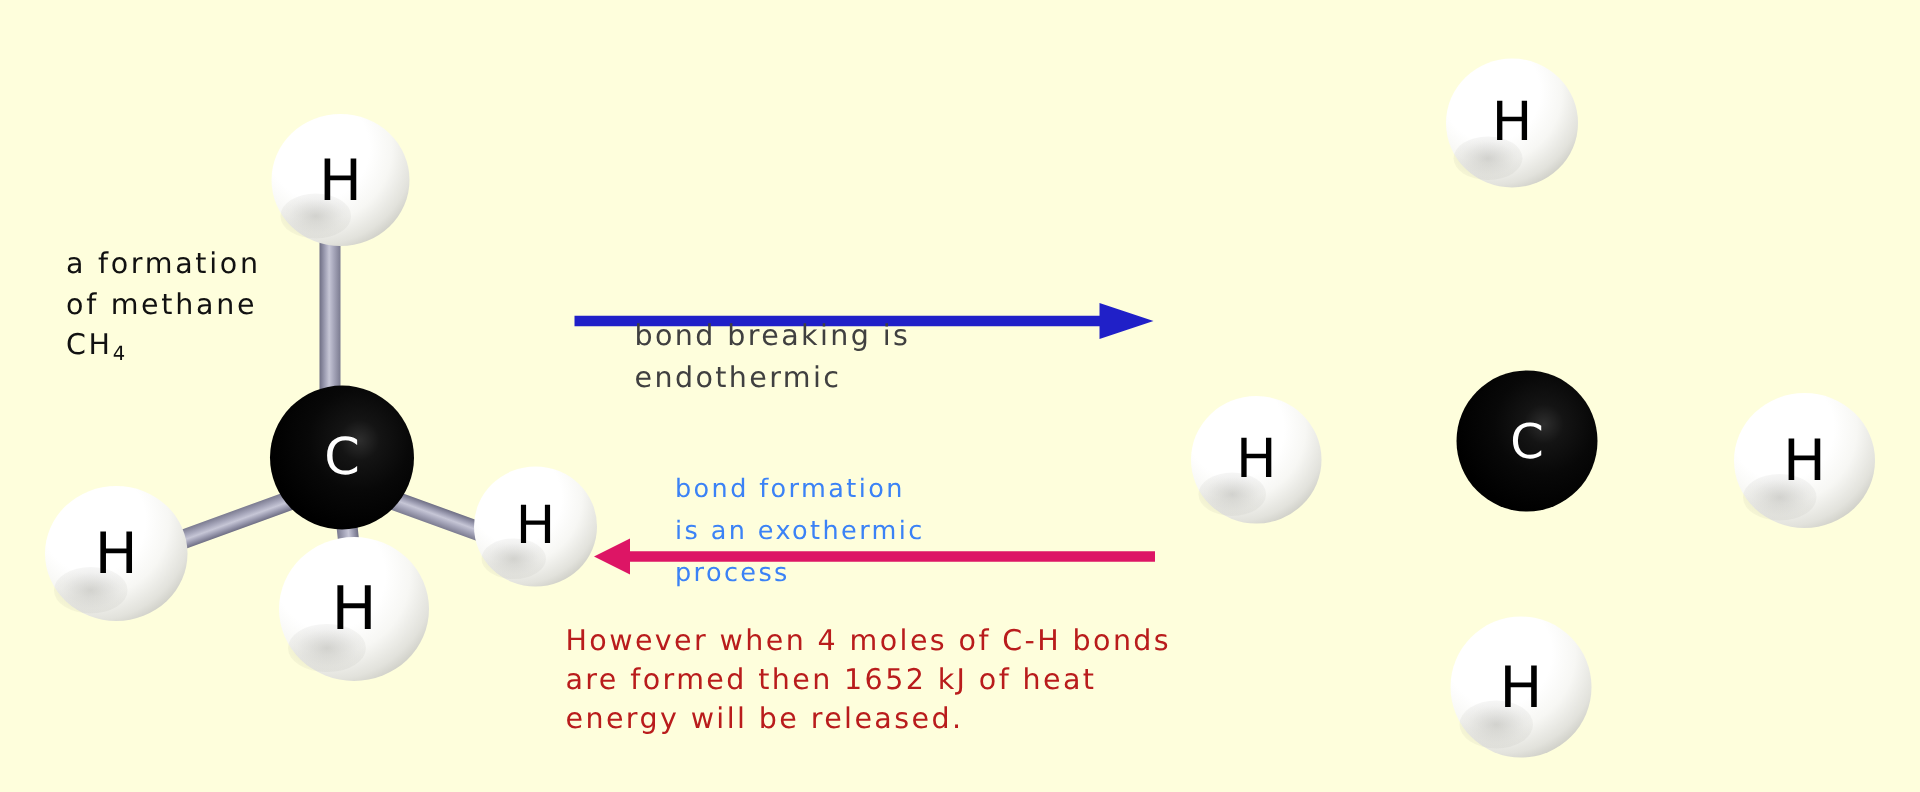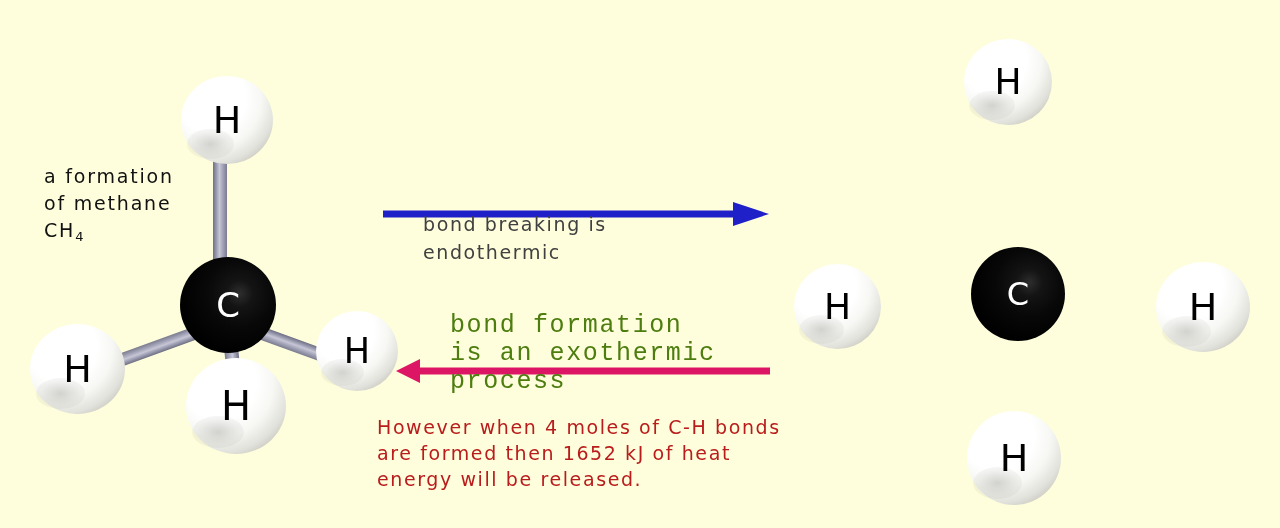--- a/index.html
+++ b/index.html
@@ -52,25 +52,24 @@
     top: 186px;
     color: #404040;
     font-size: 19px;
     line-height: 28px;
     font-weight: 500;
     margin-top: 24px;
   }
   .exo-label {
     left: 450px;
     top: 312px;
-    color: #4d7c0f;
-    font-size: 25px;
+    color: #3b82f6;
+    font-size: 17px;
     line-height: 28px;
     font-weight: 500;
-    font-family: Liberation Mono, monospace;
   }
   .red-note {
     left: 377px;
     top: 414px;
     color: #b91c1c;
     font-size: 19px;
     line-height: 26px;
   }
 
   

